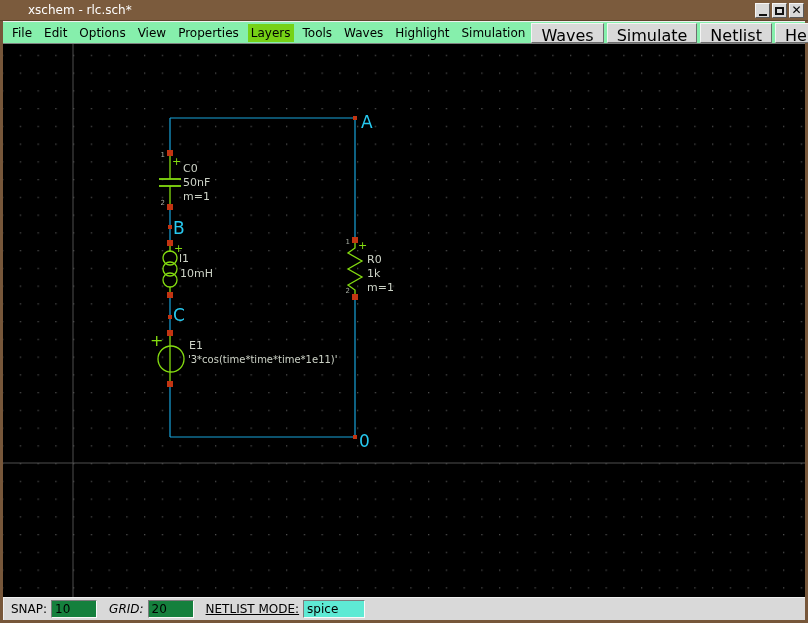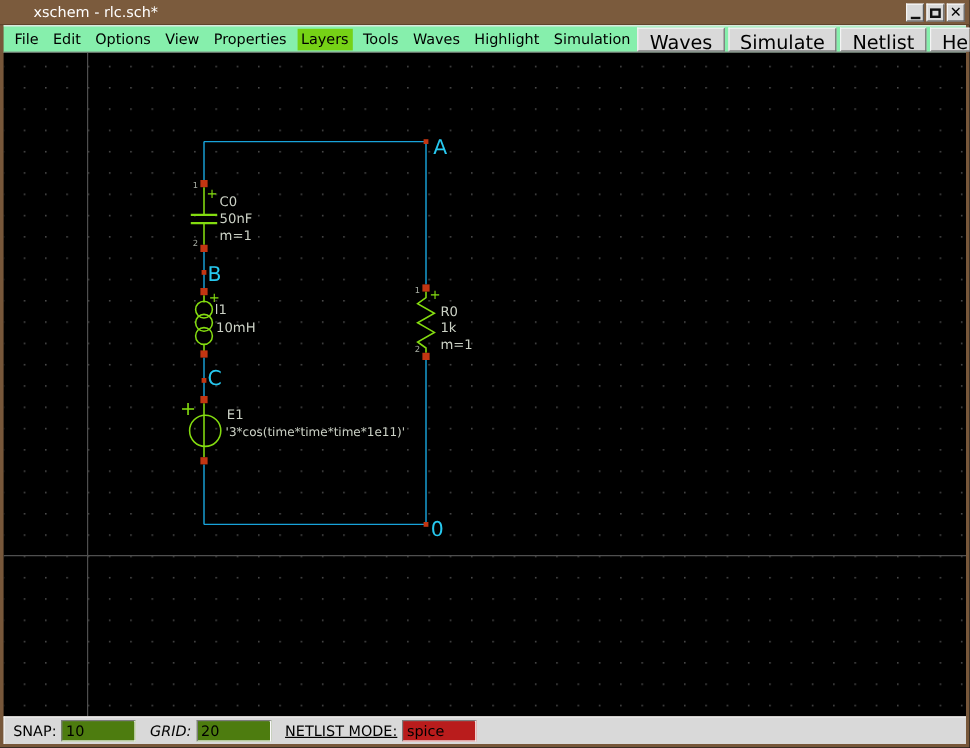--- a/index.html
+++ b/index.html
@@ -54,22 +54,22 @@
     position:absolute;left:3px;top:597px;width:802px;height:23px;
     background:#d9d9d9;border-top:1px solid #f0f0f0;border-left:1px solid #f0f0f0;
     display:flex;align-items:center;font-size:12px;color:#000;
   }
   .sb-label{margin-left:7px;white-space:nowrap;}
   .entry{
     height:18px;font-family:inherit;font-size:12px;color:#000;
     border:1px solid;border-color:#7d7d7d #fafafa #fafafa #7d7d7d;
     padding:0 3px;margin-left:4px;
   }
-  .entry.green{background:#4d7c0f;width:62px;}
-  .entry.gray{background:#b91c1c;width:62px;}
+  .entry.green{background:#15803d;width:46px;}
+  .entry.gray{background:#5eead4;width:62px;}
   .sb-info{margin-left:10px;white-space:pre;}
 </style>
 </head>
 <body>
 
 <div class="window">
 
   <div class="titlebar">
     <span class="title">xschem - rlc.sch*</span>
     <div class="winbtns">

